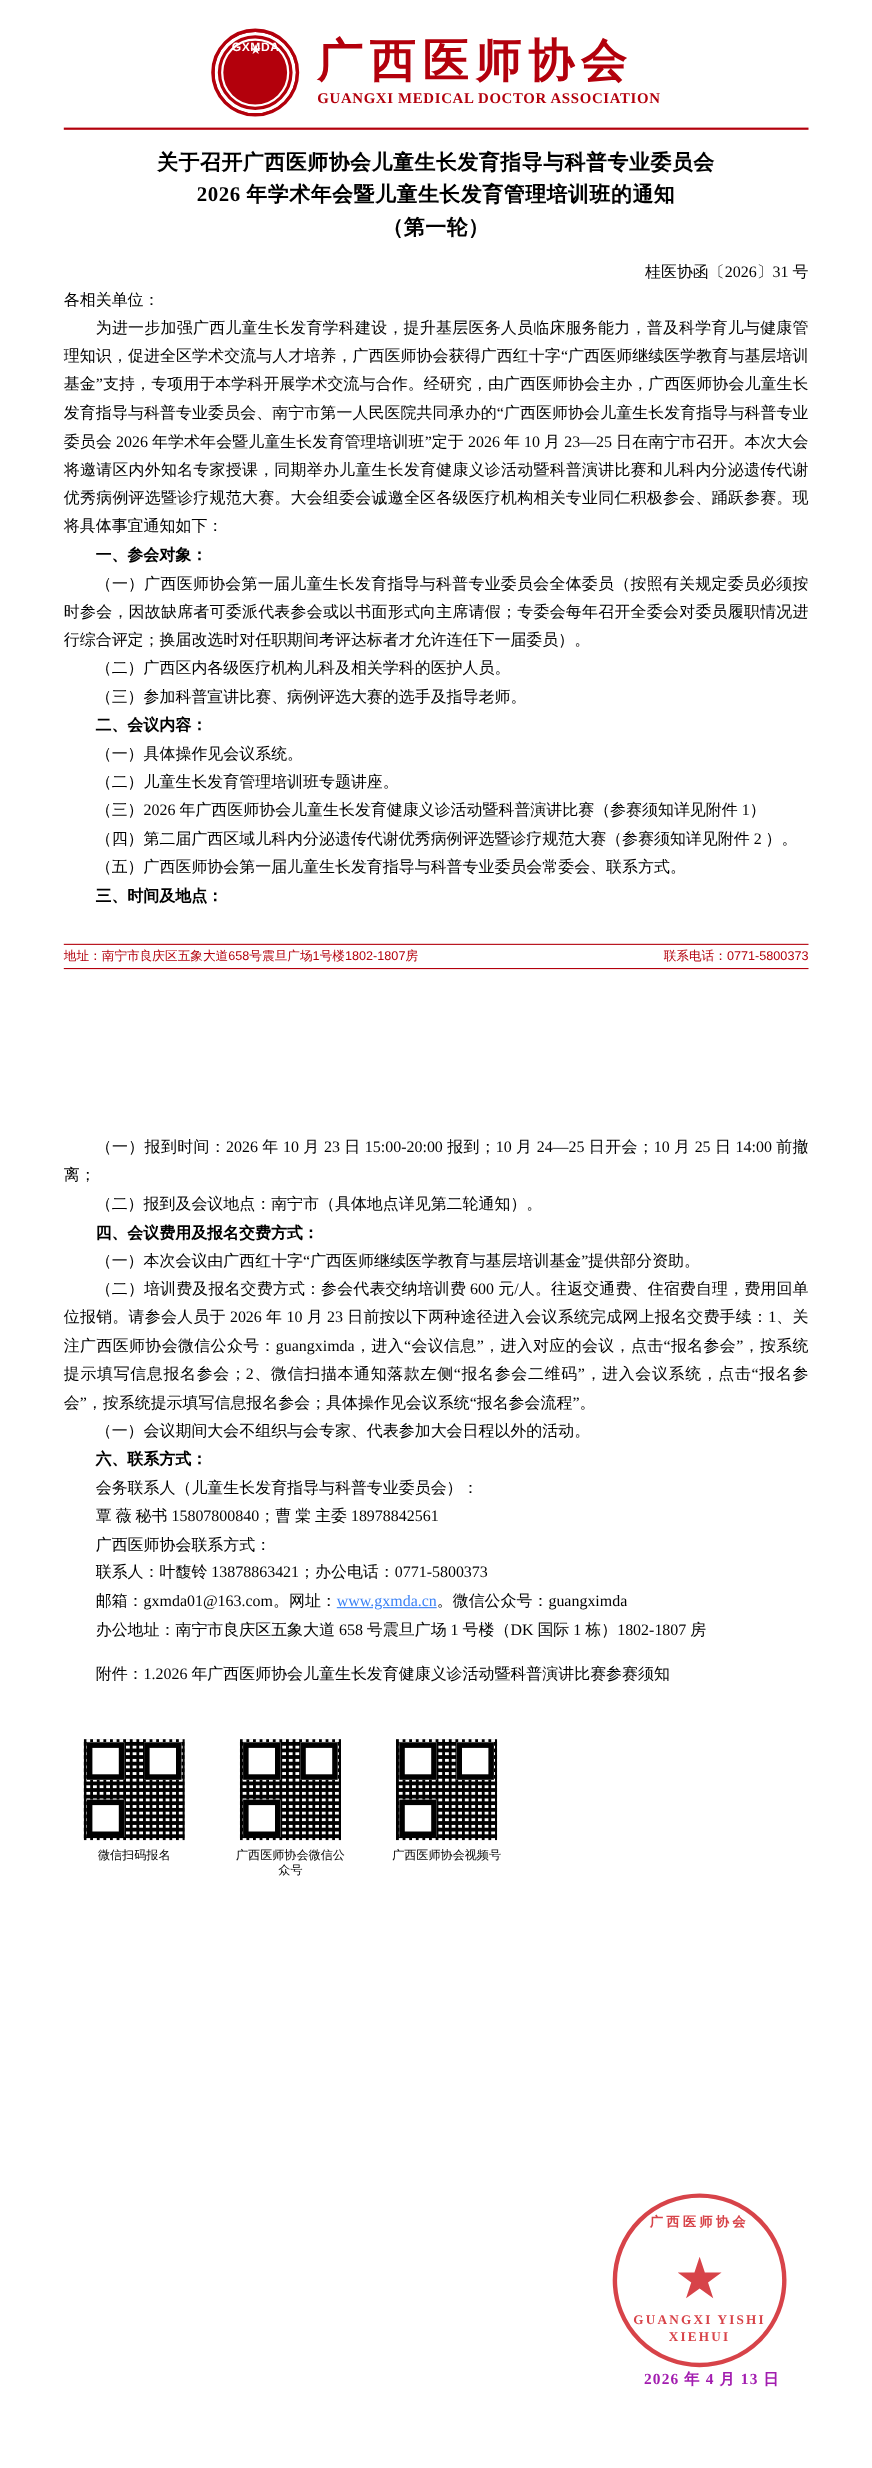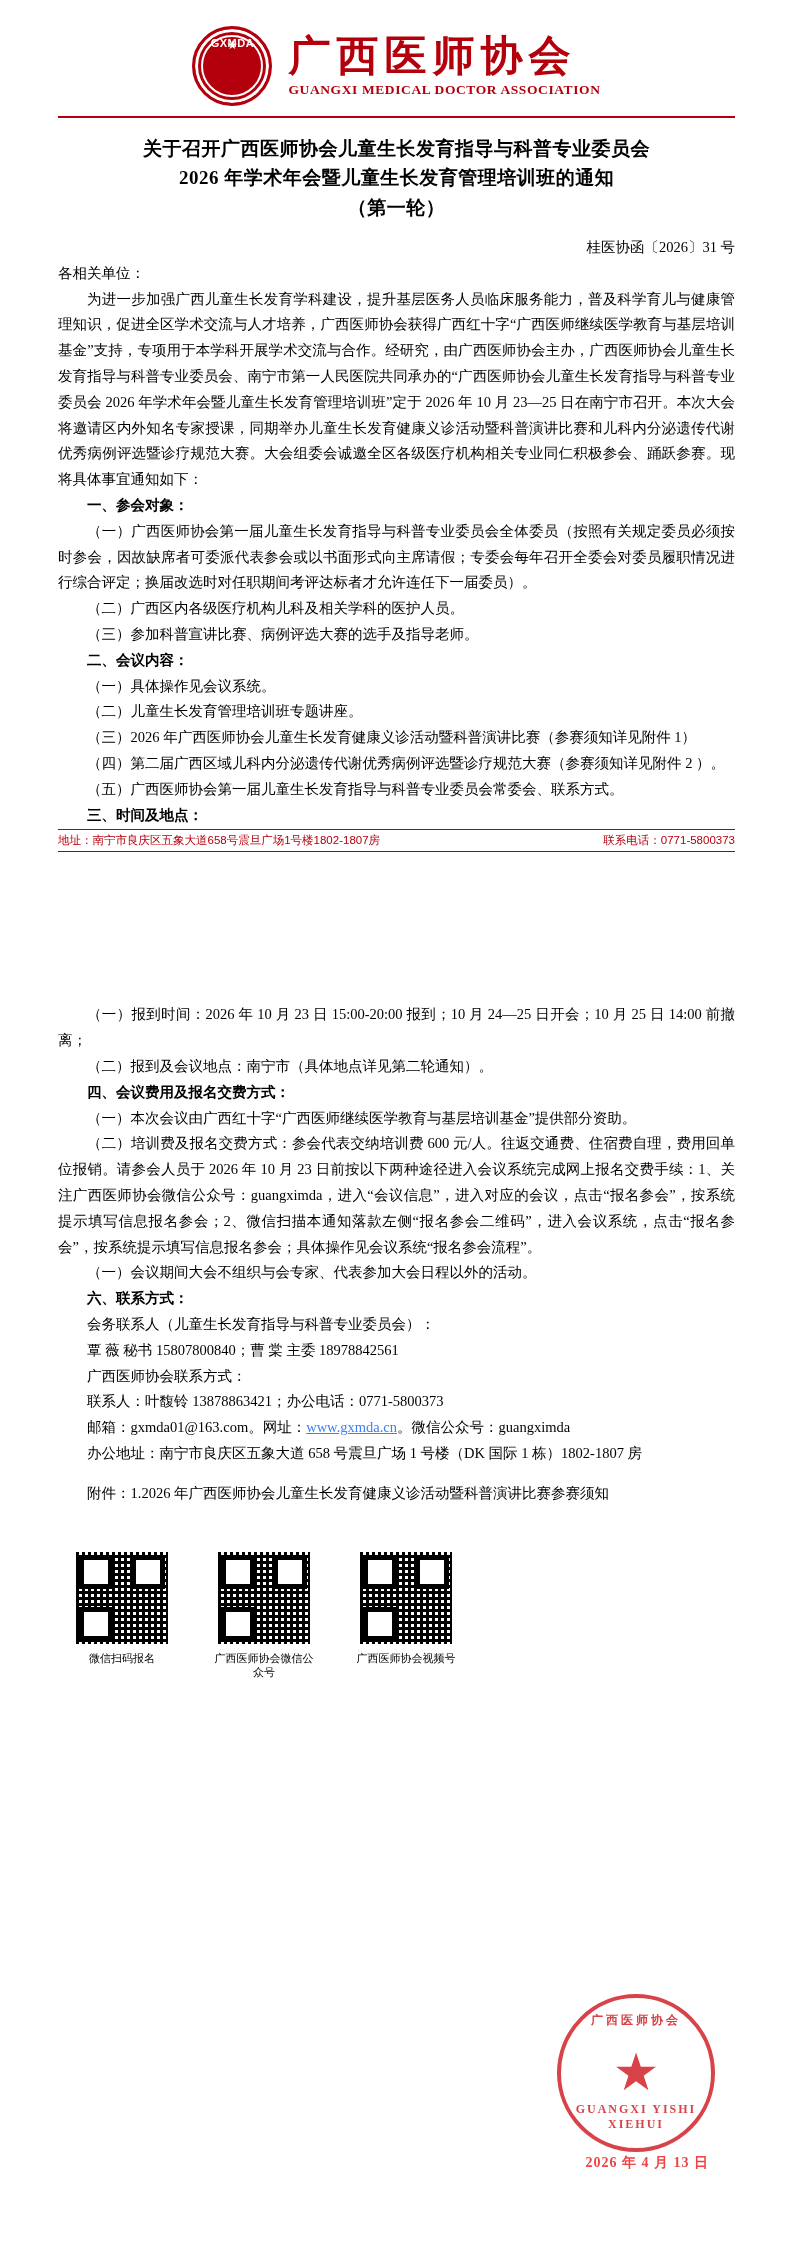--- a/index.html
+++ b/index.html
@@ -128,21 +128,21 @@
   .section-h {
     font-size: 14.5px;
     font-weight: bold;
     line-height: 1.78;
     text-indent: 2em;
     margin: 0;
   }
 
   
   .addr-band {
-    margin-top: 1px;
+    margin-top: 30px;
     border-top: 1.6px solid #b3000c;
     border-bottom: 1.6px solid #b3000c;
     padding: 3px 0;
     display: flex;
     justify-content: space-between;
     align-items: center;
     color: #b3000c;
     font-size: 11.5px;
     font-family: "Liberation Sans", sans-serif;
   }
@@ -235,21 +235,21 @@
     font-weight: bold;
     font-size: 12px;
     letter-spacing: 3px;
   }
   .seal-top-text { top: 14px; }
   .seal-bottom-text { bottom: 16px; letter-spacing: 2px; font-size: 12px;}
   .seal-date {
     position: absolute;
     right: 84px;
     bottom: 72px;
-    color: #ef4444;
+    color: #a21caf;
     font-size: 14px;
     font-weight: bold;
     letter-spacing: 1px;
   }
   .spacer-bottom { height: 60px; }
 </style>
 </head>
 <body>
 
 <div class="page">

